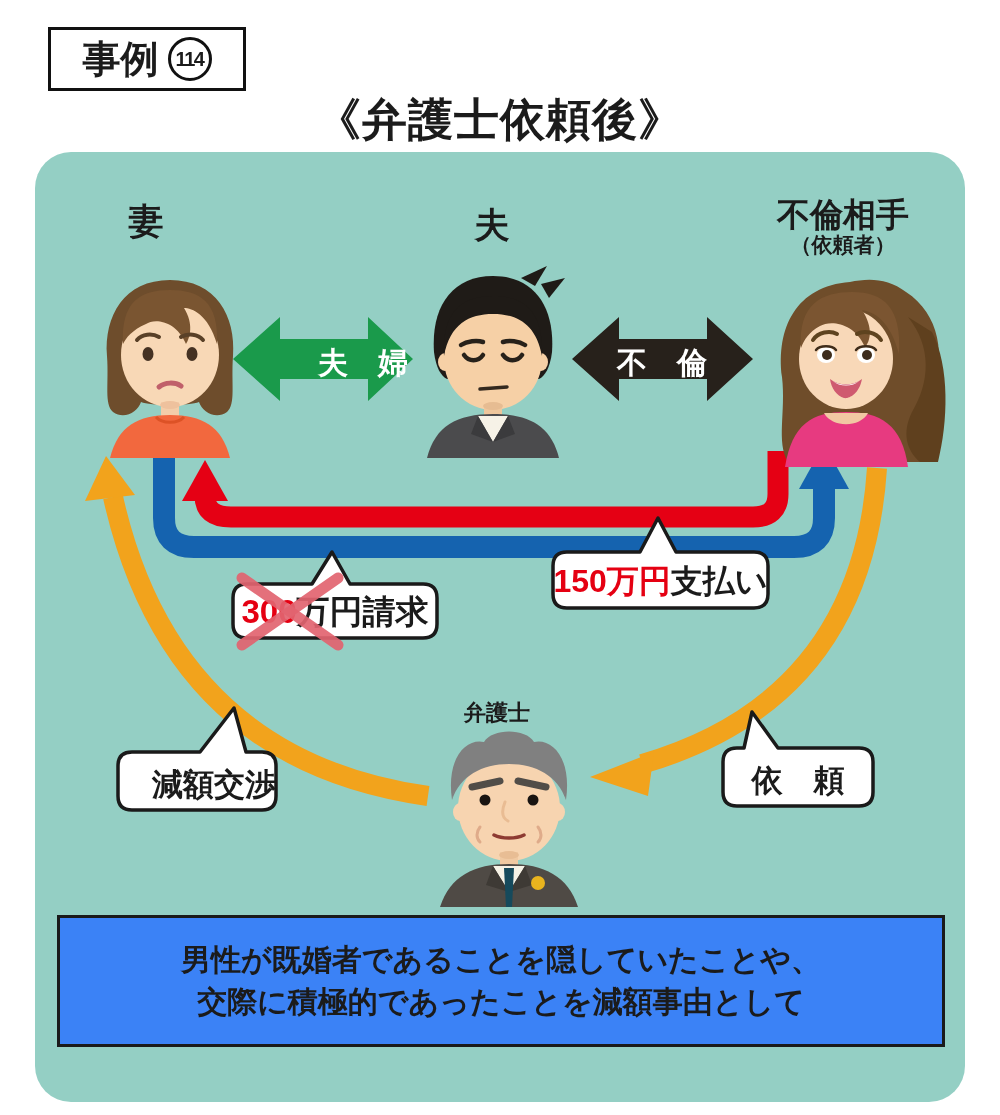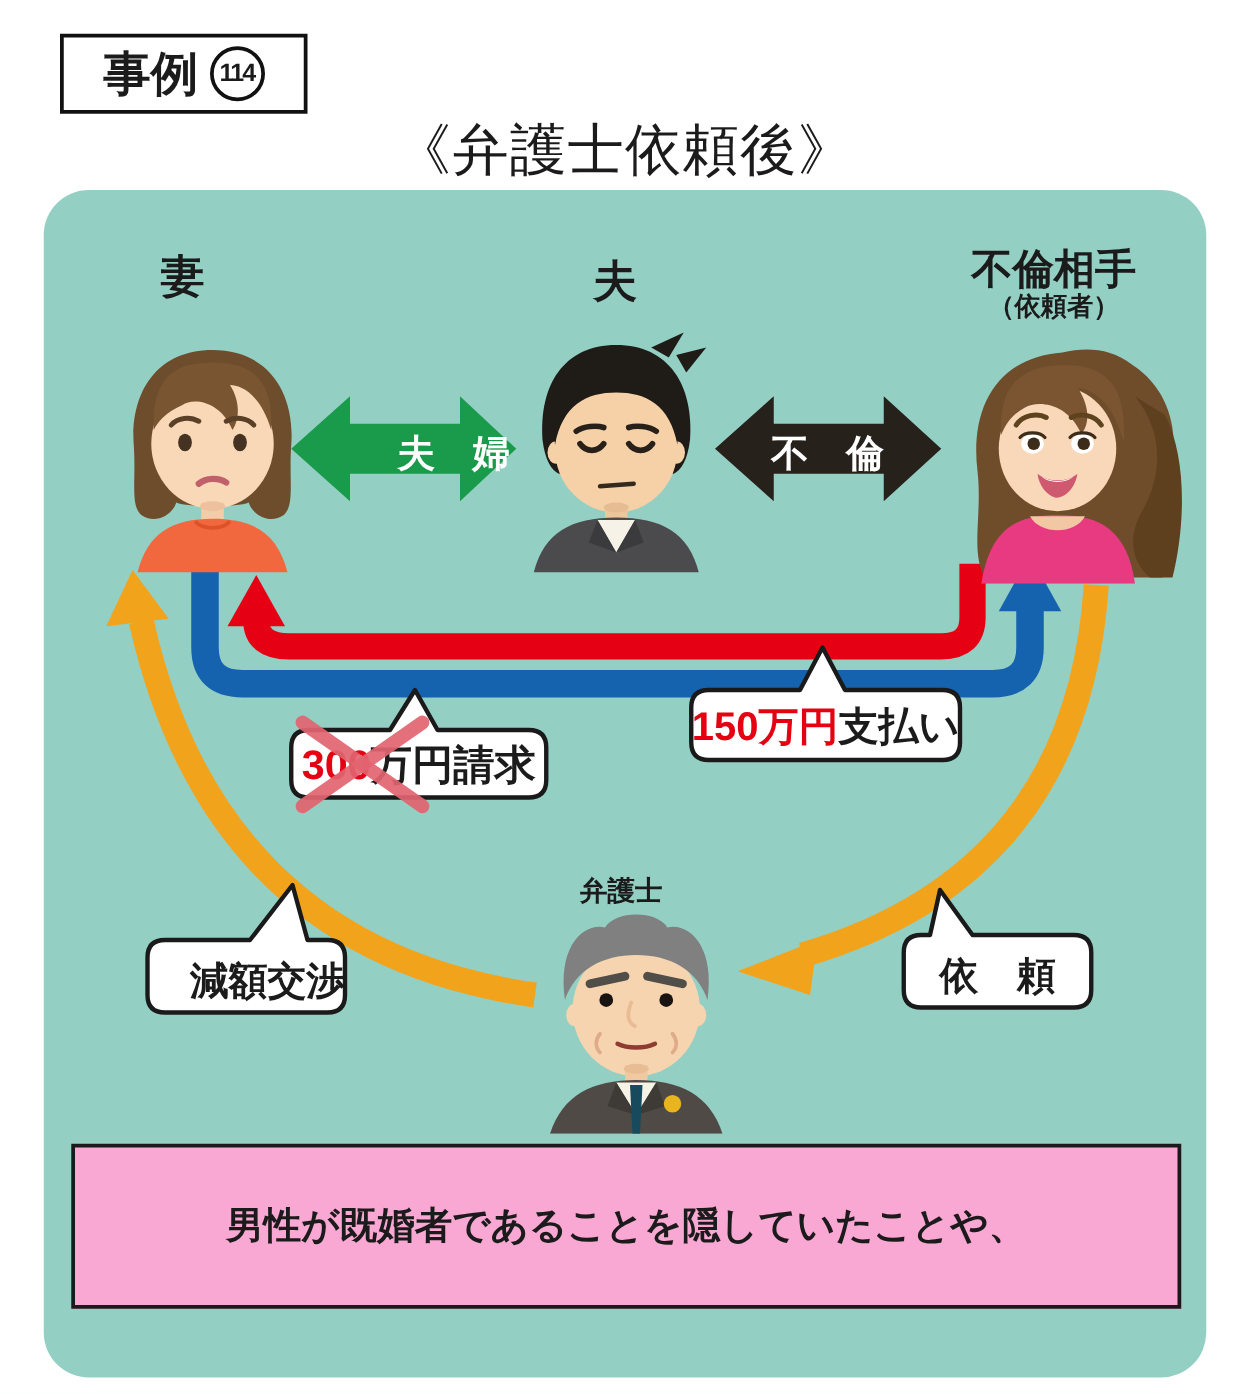--- a/index.html
+++ b/index.html
@@ -14,21 +14,21 @@
     display:flex;align-items:center;justify-content:center;gap:9px;
     font-size:38px;font-weight:900;
   }
   .case-circle{
     width:44px;height:44px;border:3px solid #111;border-radius:50%;
     display:flex;align-items:center;justify-content:center;
     font-size:20px;font-weight:900;letter-spacing:-1.5px;box-sizing:border-box;
   }
   .main-title{
     left:0;top:90px;width:1000px;text-align:center;
-    font-size:45px;font-weight:400;letter-spacing:1px;
+    font-size:45px;font-weight:700;letter-spacing:1px;
   }
   
   .stage{left:35px;top:152px;width:930px;height:950px;border-radius:36px;}
   
   .label{font-weight:900;white-space:nowrap;transform:translateX(-50%);}
   .arrow-label{font-weight:900;white-space:nowrap;transform:translateX(-50%);color:#fff;}
   .bubble-text{position:absolute;text-align:center;font-weight:900;white-space:nowrap;color:#1b1b1b;}
   
   .summary{
     left:57px;top:915px;width:888px;height:132px;border:3px solid #1a1a1a;box-sizing:border-box;
@@ -178,17 +178,18 @@
     <span style="color: rgb(229, 0, 18);">150万円</span><span>支払い</span>
   </div>
   <div class="bubble-text" style="left:118px;top:764px;width:158px;font-size:31px;z-index:3;text-align:right;">減額交渉</div>
   <div class="bubble-text" style="left:723px;top:760px;width:150px;font-size:31px;z-index:3;">依　頼</div>
 
   <svg class="abs" style="left:228px;top:566px;z-index:4;" width="130" height="90" viewBox="0 0 130 90">
     <line x1="14" y1="12" x2="110" y2="79" stroke-width="11" stroke-linecap="round" opacity="0.92" stroke="#e26470"></line>
     <line x1="14" y1="79" x2="110" y2="12" stroke-width="11" stroke-linecap="round" opacity="0.92" stroke="#e26470"></line>
   </svg>
 
-  <div class="abs summary" style="z-index: 3; background: #f9a8d4;">
+  <div class="abs summary" style="z-index: 3; background: #3b82f6;">
     <div>男性が既婚者であることを隠していたことや、</div>
+    <div>交際に積極的であったことを減額事由として</div>
   </div>
 
 </div>
 
 </body></html>

